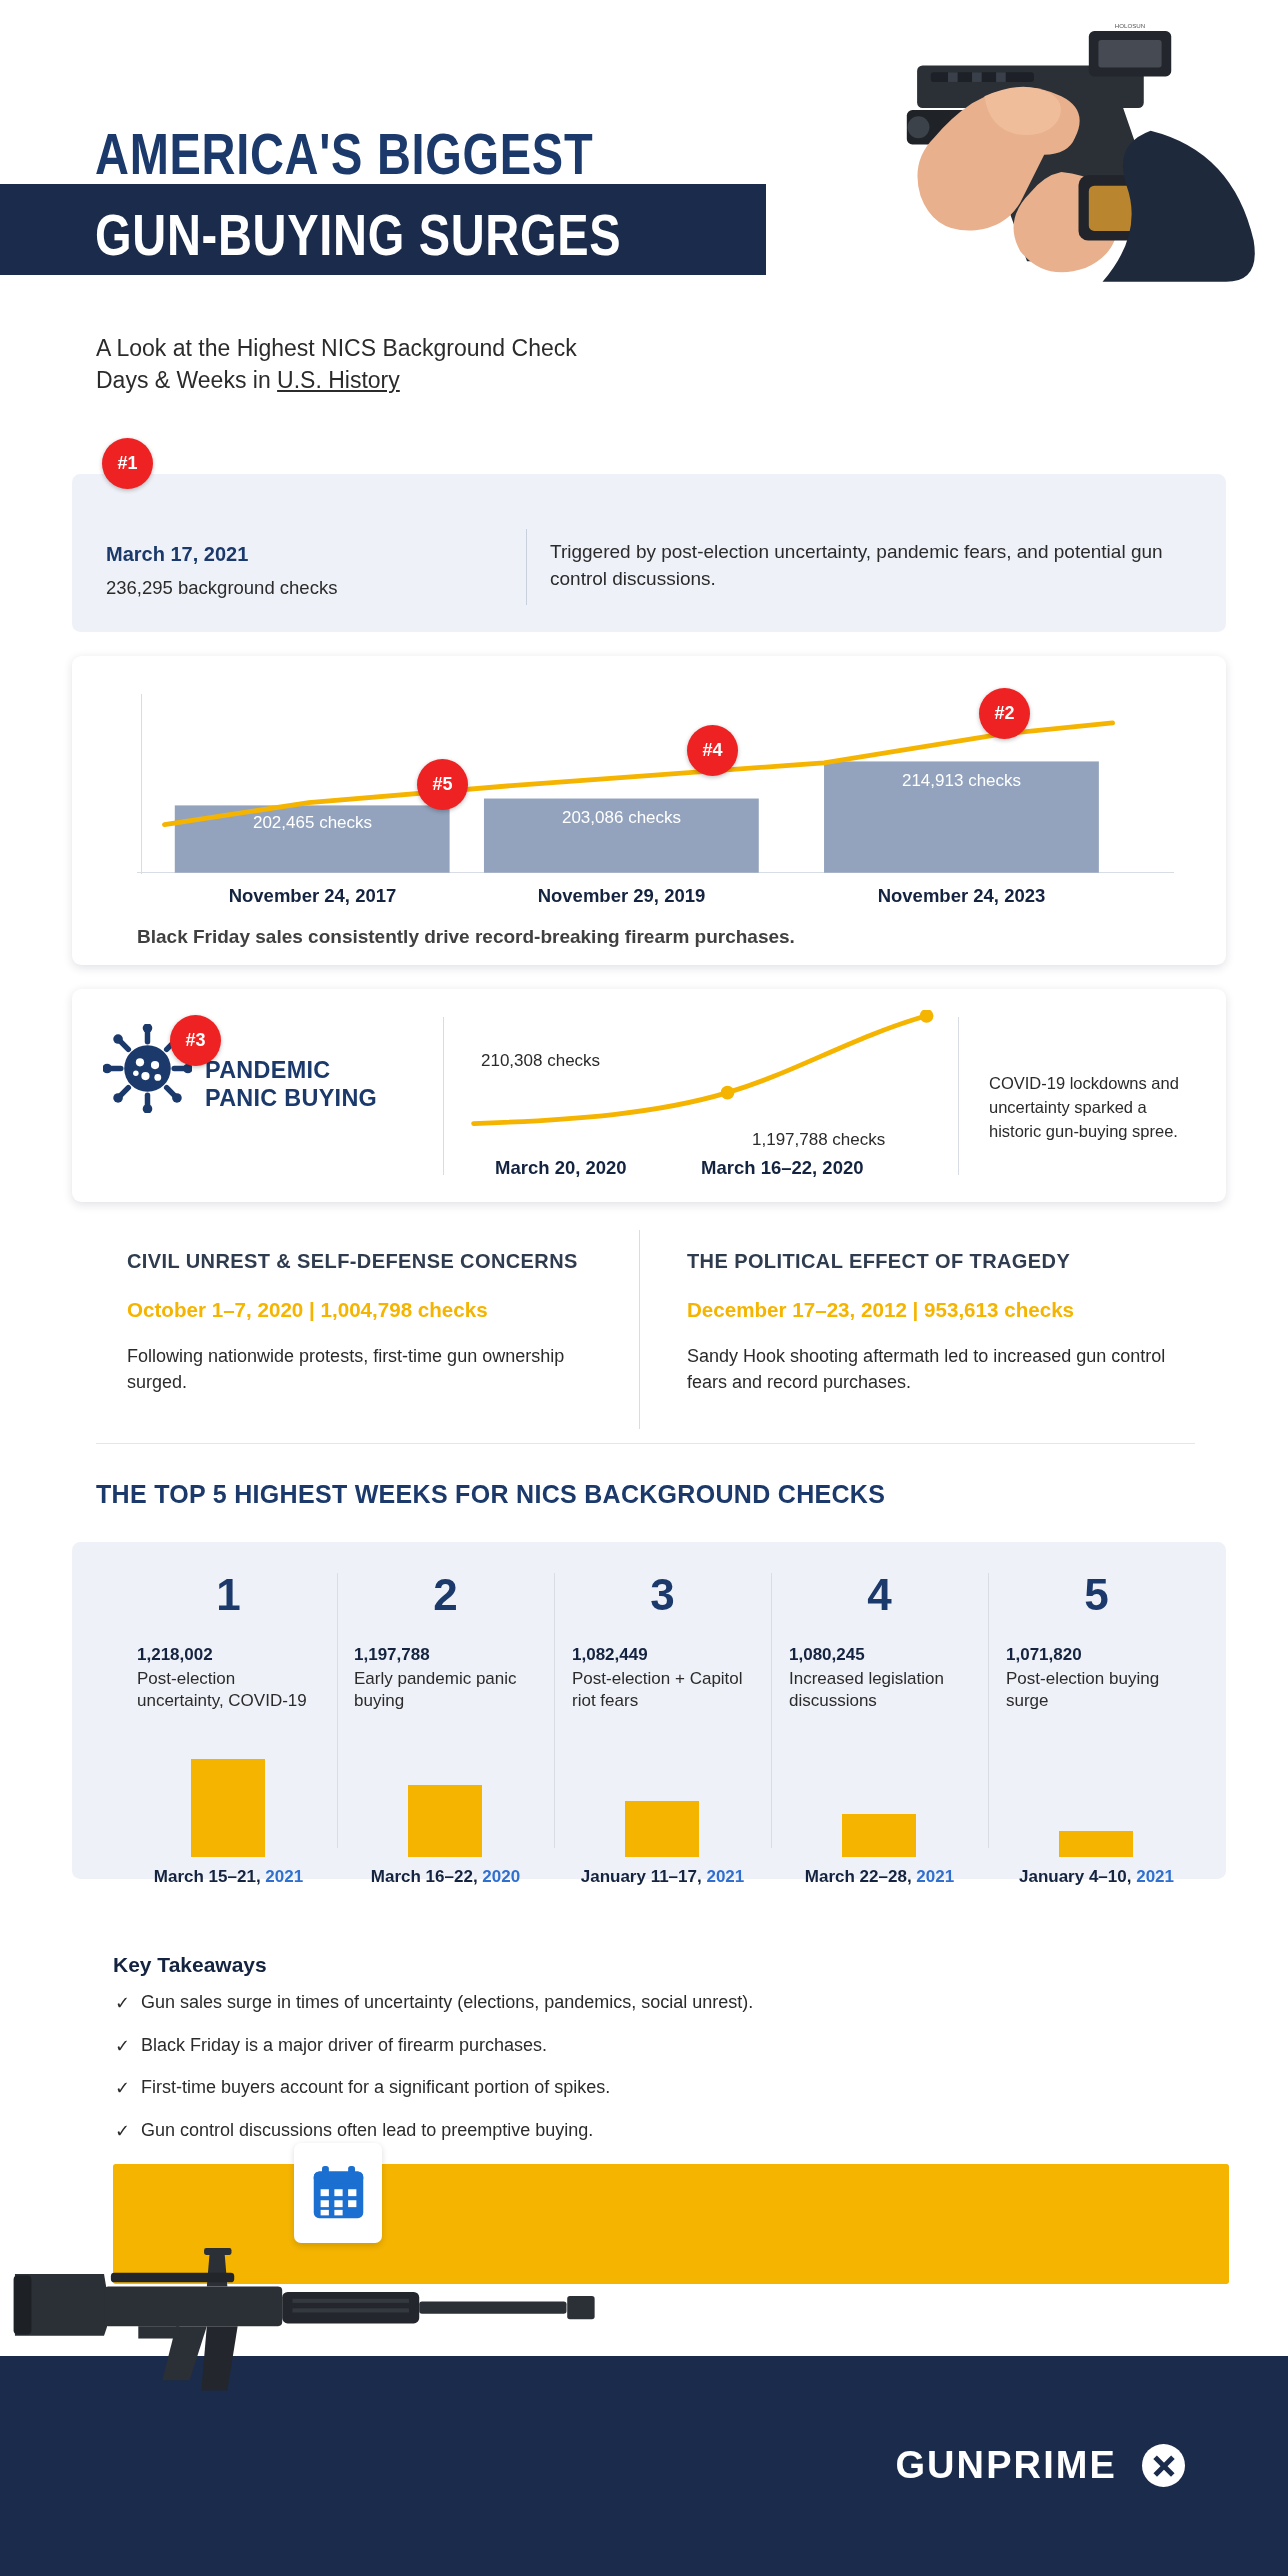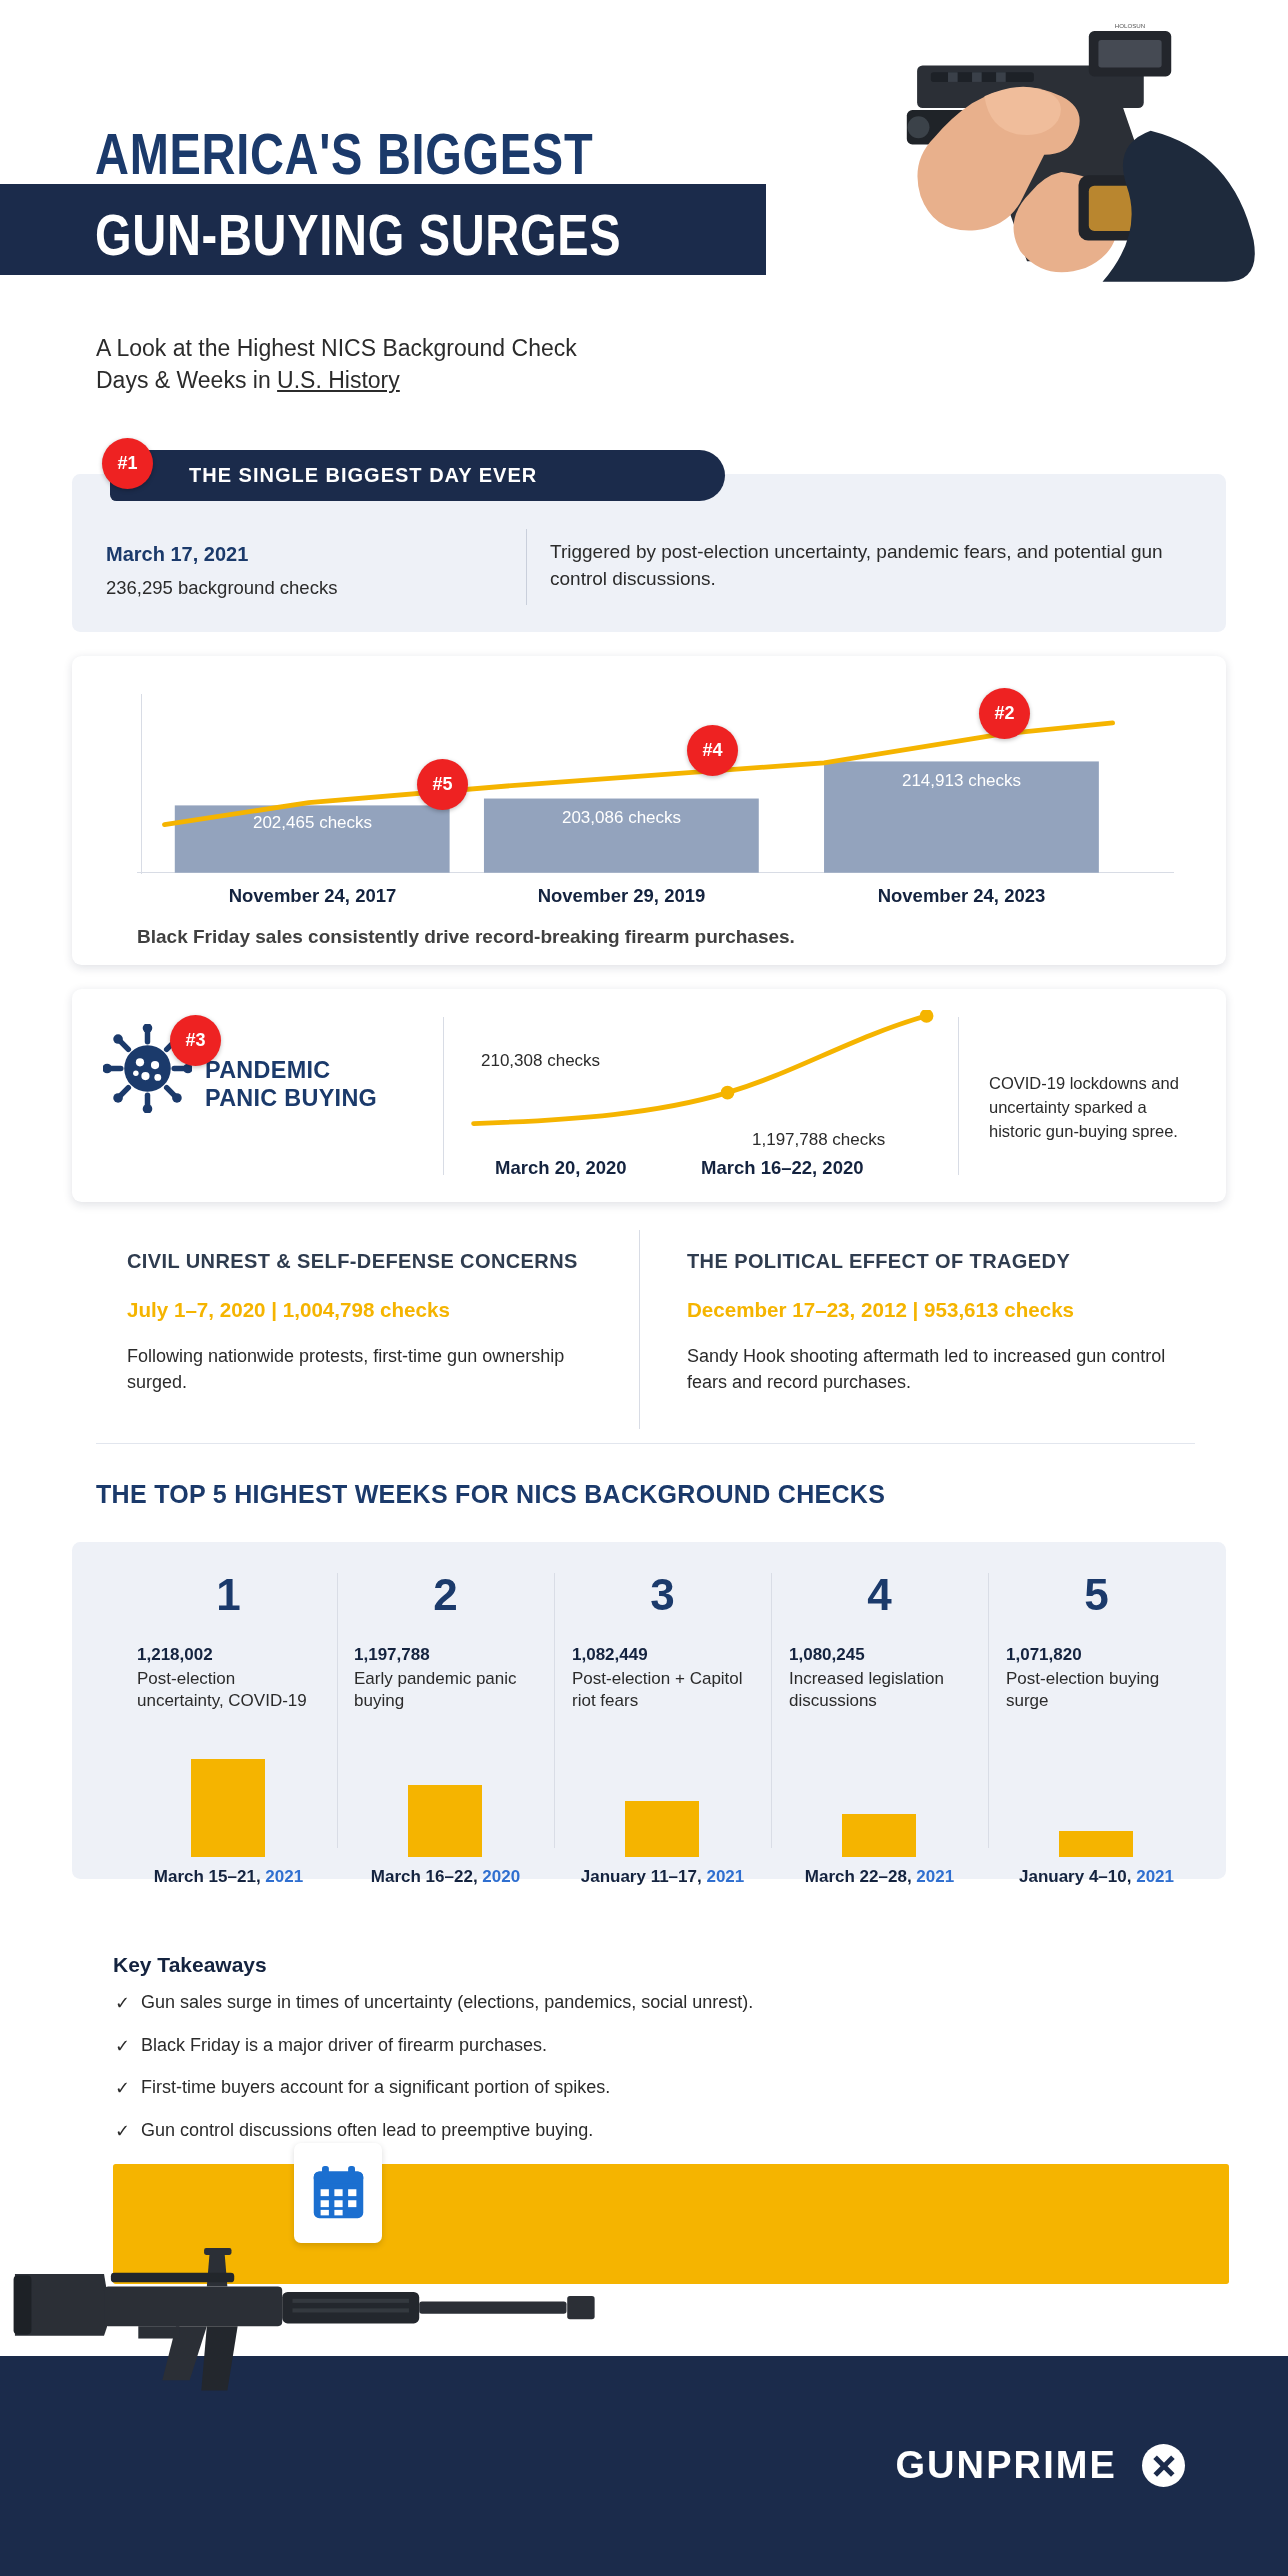--- a/index.html
+++ b/index.html
@@ -505,21 +505,20 @@
     <div class="title1">America's Biggest</div>
     <div class="title2">Gun-Buying Surges</div>
   </div>
 
   <div class="subtitle">
     <span>A Look at the Highest NICS Background Check</span><br>
     <span>Days &amp; Weeks in </span><span class="ul">U.S. History</span>
   </div>
 
   <div class="card1"></div>
-  <div class="tag-dark">The Single Biggest Day Ever</div>
   <div class="badge" id="badge1">#1</div>
   <div class="c1-date">March 17, 2021</div>
   <div class="c1-checks">236,295 background checks</div>
   <div class="c1-divider"></div>
   <div class="c1-desc">Triggered by post-election uncertainty, pandemic fears, and potential gun control discussions.</div>
 
   <div class="card2"></div>
   <div class="bf-yaxis"></div>
   <div class="bf-axis"></div>
 
@@ -599,21 +598,21 @@
   </div>
   <div class="pp-v1">210,308 checks</div>
   <div class="pp-v2">1,197,788 checks</div>
   <div class="pp-l1">March 20, 2020</div>
   <div class="pp-l2">March 16–22, 2020</div>
   <div class="pp-desc">COVID-19 lockdowns and uncertainty sparked a historic gun-buying spree.</div>
 
   <div class="two-col-div"></div>
 
   <div class="col-title" style="left:127px; top:1250px;">Civil Unrest &amp; Self-Defense Concerns</div>
-  <div class="col-metric" style="left:127px; top:1298px;">July 1–7, 2020 | 1,004,798 checks</div>
+  <div class="col-metric" style="left:127px; top:1298px;">October 1–7, 2020 | 1,004,798 checks</div>
   <div class="col-desc" style="left:127px; top:1343px; width:453px;">Following nationwide protests, first-time gun ownership surged.</div>
 
   <div class="col-title" style="left:687px; top:1250px;">The Political Effect of Tragedy</div>
   <div class="col-metric" style="left:687px; top:1298px;">December 17–23, 2012 | 953,613 checks</div>
   <div class="col-desc" style="left:687px; top:1343px; width:508px;">Sandy Hook shooting aftermath led to increased gun control fears and record purchases.</div>
 
   <div class="hr-light"></div>
 
   <div class="t5-title">The Top 5 Highest Weeks for NICS Background Checks</div>
   <div class="t5-card"></div>

